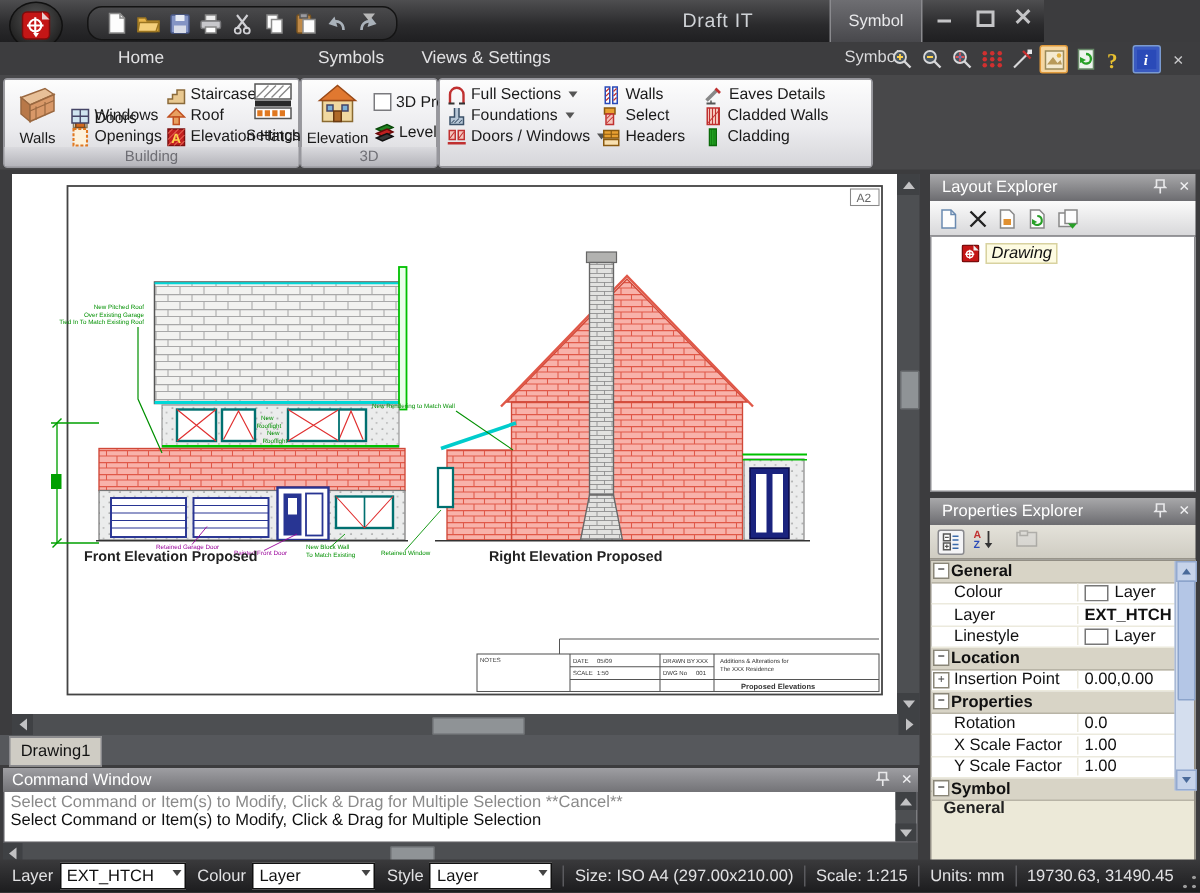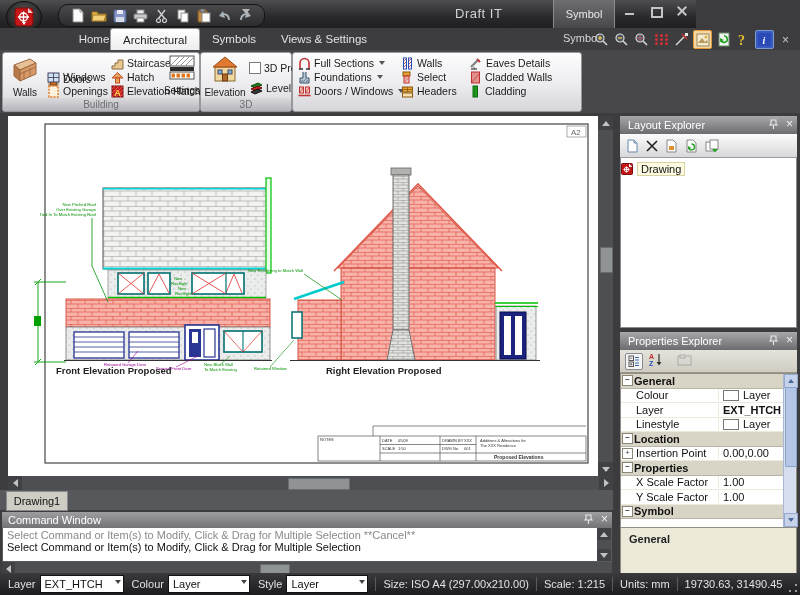--- a/index.html
+++ b/index.html
@@ -65,21 +65,21 @@
   .tri.left{border-top:4px solid transparent;border-bottom:4px solid transparent;border-right:5px solid #c2c2c4;}
   .tri.right{border-top:4px solid transparent;border-bottom:4px solid transparent;border-left:5px solid #c2c2c4;}
   .thumb{position:absolute;background:#8f9396;border:1px solid #6a6d70;border-radius:1px;}
   
   .dock{position:absolute;left:620px;top:116px;width:177px;height:454px;}
   .ptitle{position:relative;height:18px;background:linear-gradient(#a8a8aa,#6c6c70);
     color:#fff;font-size:11px;line-height:18px;padding-left:8px;}
   .pticons{position:absolute;right:4px;top:3px;display:flex;gap:8px;color:#e8e8ea;font-size:11px;}
   .ptool{height:23px;background:linear-gradient(#fbfbfb,#d8d8da);border-bottom:1px solid #9a9a9e;
     display:flex;align-items:center;gap:7px;padding-left:6px;}
-  .le-list{background:#fff;height:161px;border:1px solid #8a8a8e;border-top:none;padding:4px 0;}
+  .le-list{background:#fff;height:161px;border:1px solid #8a8a8e;border-top:none;padding:4px 20px;font-style:italic;}
   .le-item{display:flex;align-items:center;gap:4px;font-size:11px;color:#111;}
   .le-item .hl{background:#fdfbe2;border:1px solid #d8d2a0;padding:0 3px;}
   
   .pe-tool{height:22px;background:linear-gradient(#e4e2da,#cfccc2);border-bottom:1px solid #98948a;
     display:flex;align-items:center;gap:6px;padding-left:5px;}
   .pe-grid{position:relative;background:#fff;border:1px solid #928e84;font-size:11px;color:#111;}
   .prow{position:relative;height:13.5px;display:flex;align-items:center;border-bottom:1px solid #eceadd;}
   .prow.sec{background:#d8d4c6;font-weight:bold;border-bottom:1px solid #b8b4a6;}
   .gut{width:13px;align-self:stretch;display:flex;align-items:center;justify-content:center;}
   .expbox{width:9px;height:9px;border:1px solid #8a8678;background:#fff;font-size:8px;line-height:7px;
@@ -205,21 +205,20 @@
   <div class="symtab-top">Symbol</div>
   <div class="winbtns">
     <span class="wb wb-min"></span>
     <span class="wb wb-max"></span>
     <span class="wb wb-close"></span>
   </div>
 </div>
 
 <div class="tabrow">
   <div class="rtab" style="left:64px;width:60px;">Home</div>
-  <div class="rtab active" style="left:110px;width:88px;">Architectural</div>
   <div class="rtab" style="left:202px;width:64px;">Symbols</div>
   <div class="rtab" style="left:270px;width:108px;">Views &amp; Settings</div>
   <span class="ctxlabel">Symbol</span>
   <div class="tstrip">
     <span class="tsi">
       <svg width="15" height="15" viewBox="0 0 15 15">
           <circle cx="6" cy="6" r="4" fill="#4a5660" stroke="#d8d8da" stroke-width="1.2"></circle>
           <path d="M9 9l4 4" stroke="#d8d8da" stroke-width="1.6"></path>
           <path d="M4 6h4M6 4v4" stroke="#ffd24c" stroke-width="1.2"></path>
         </svg>
@@ -329,21 +328,21 @@
       <svg width="13" height="13" viewBox="0 0 13 13">
           <polygon points="1,12 1,9 4,9 4,6 7,6 7,3 12,3 12,12" fill="#e8c890" stroke="#8a6a3a"></polygon>
         </svg>
       <span>Staircase</span>
     </div>
     <div class="sbtn" style="left:108px;top:17px;">
       <svg width="13" height="13" viewBox="0 0 13 13">
           <polygon points="1,7 6.5,1.5 12,7" fill="#e8a060" stroke="#c05020"></polygon>
           <rect x="4.5" y="7" width="4" height="5" fill="#e8a060" stroke="#c05020"></rect>
         </svg>
-      <span>Hatch</span>
+      <span>Roof</span>
     </div>
     <div class="sbtn" style="left:108px;top:31px;">
       <svg width="13" height="13" viewBox="0 0 13 13">
           <rect x="1" y="1" width="11" height="11" fill="#c42020" stroke="#7a1010"></rect>
           <path d="M1 4l3-3M1 8l7-7M1 12l11-11M5 12l7-7M9 12l3-3" stroke="#e86a5a" stroke-width="0.7"></path>
           <text x="3.2" y="10.5" font-size="9" font-weight="bold" fill="#ffd24c" font-family="Liberation Sans,sans-serif">A</text>
         </svg>
       <span>Elevation Hatch</span>
     </div>
     <div class="lbtn" style="left:164px;width:30px;">
@@ -777,20 +776,25 @@
         <span class="pval">0.00,0.00</span>
       </div>
       <div class="prow sec">
         <span class="gut">
             <span class="expbox">−</span>
           </span>
         <span>Properties</span>
       </div>
       <div class="prow">
         <span class="gut"></span>
+        <span class="pname">Rotation</span>
+        <span class="pval">0.0</span>
+      </div>
+      <div class="prow">
+        <span class="gut"></span>
         <span class="pname">X Scale Factor</span>
         <span class="pval">1.00</span>
       </div>
       <div class="prow">
         <span class="gut"></span>
         <span class="pname">Y Scale Factor</span>
         <span class="pval">1.00</span>
       </div>
       <div class="prow sec">
         <span class="gut">

